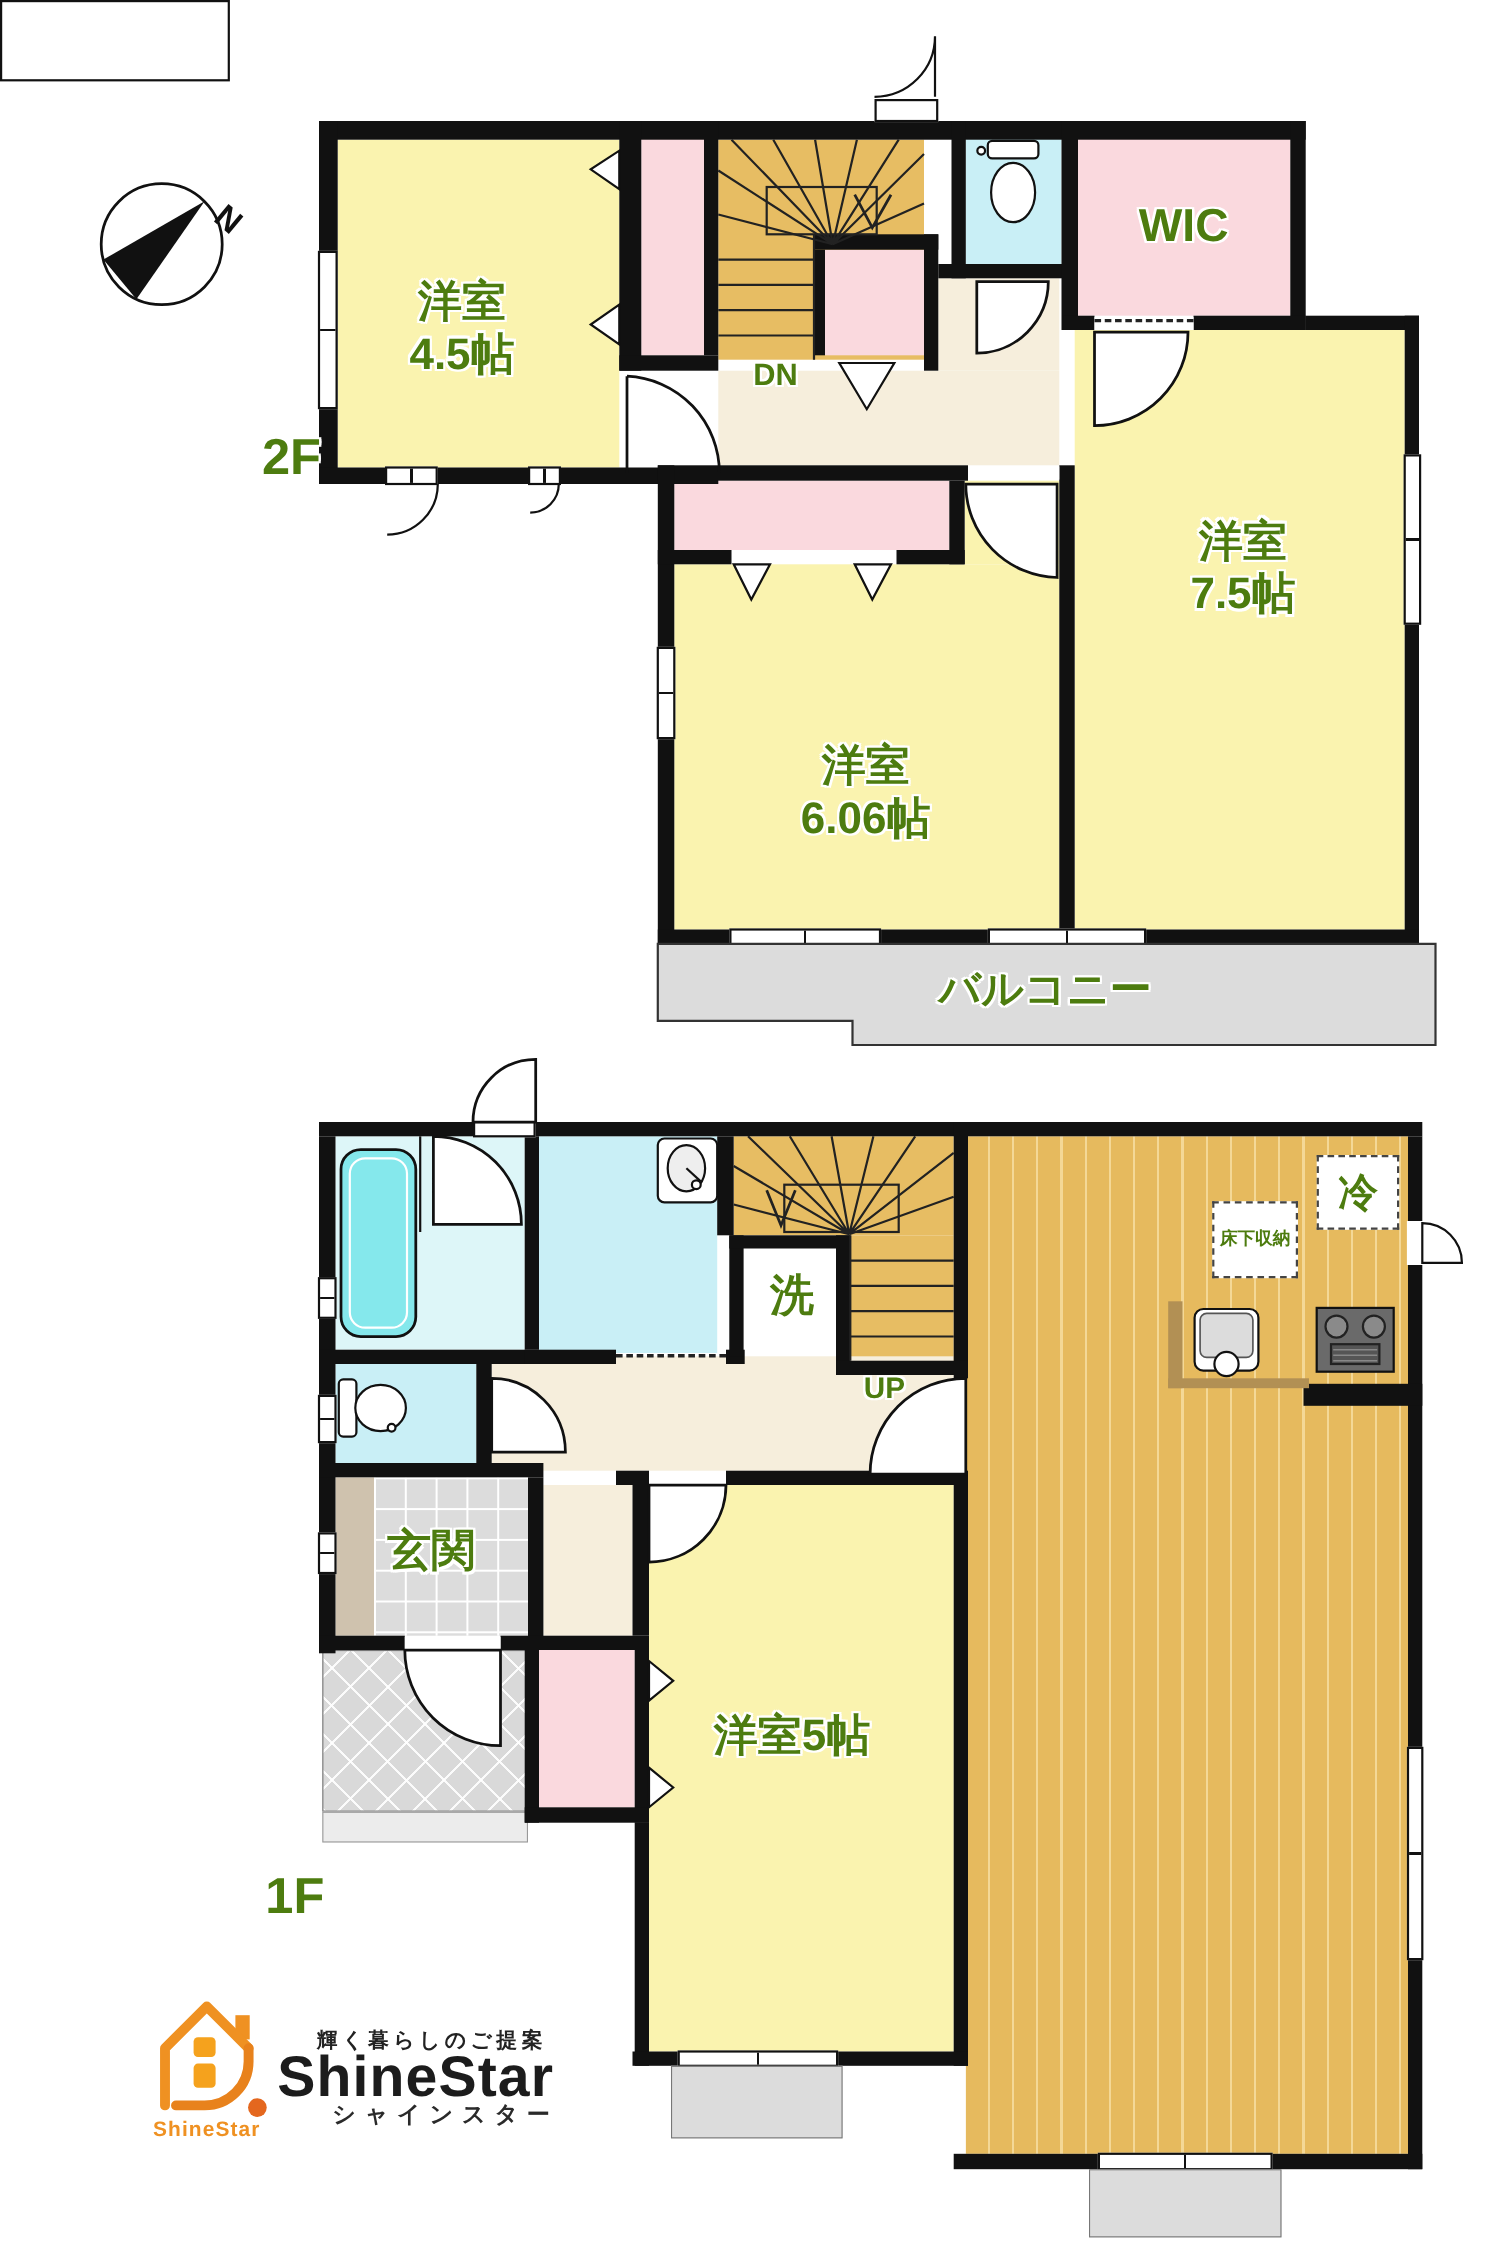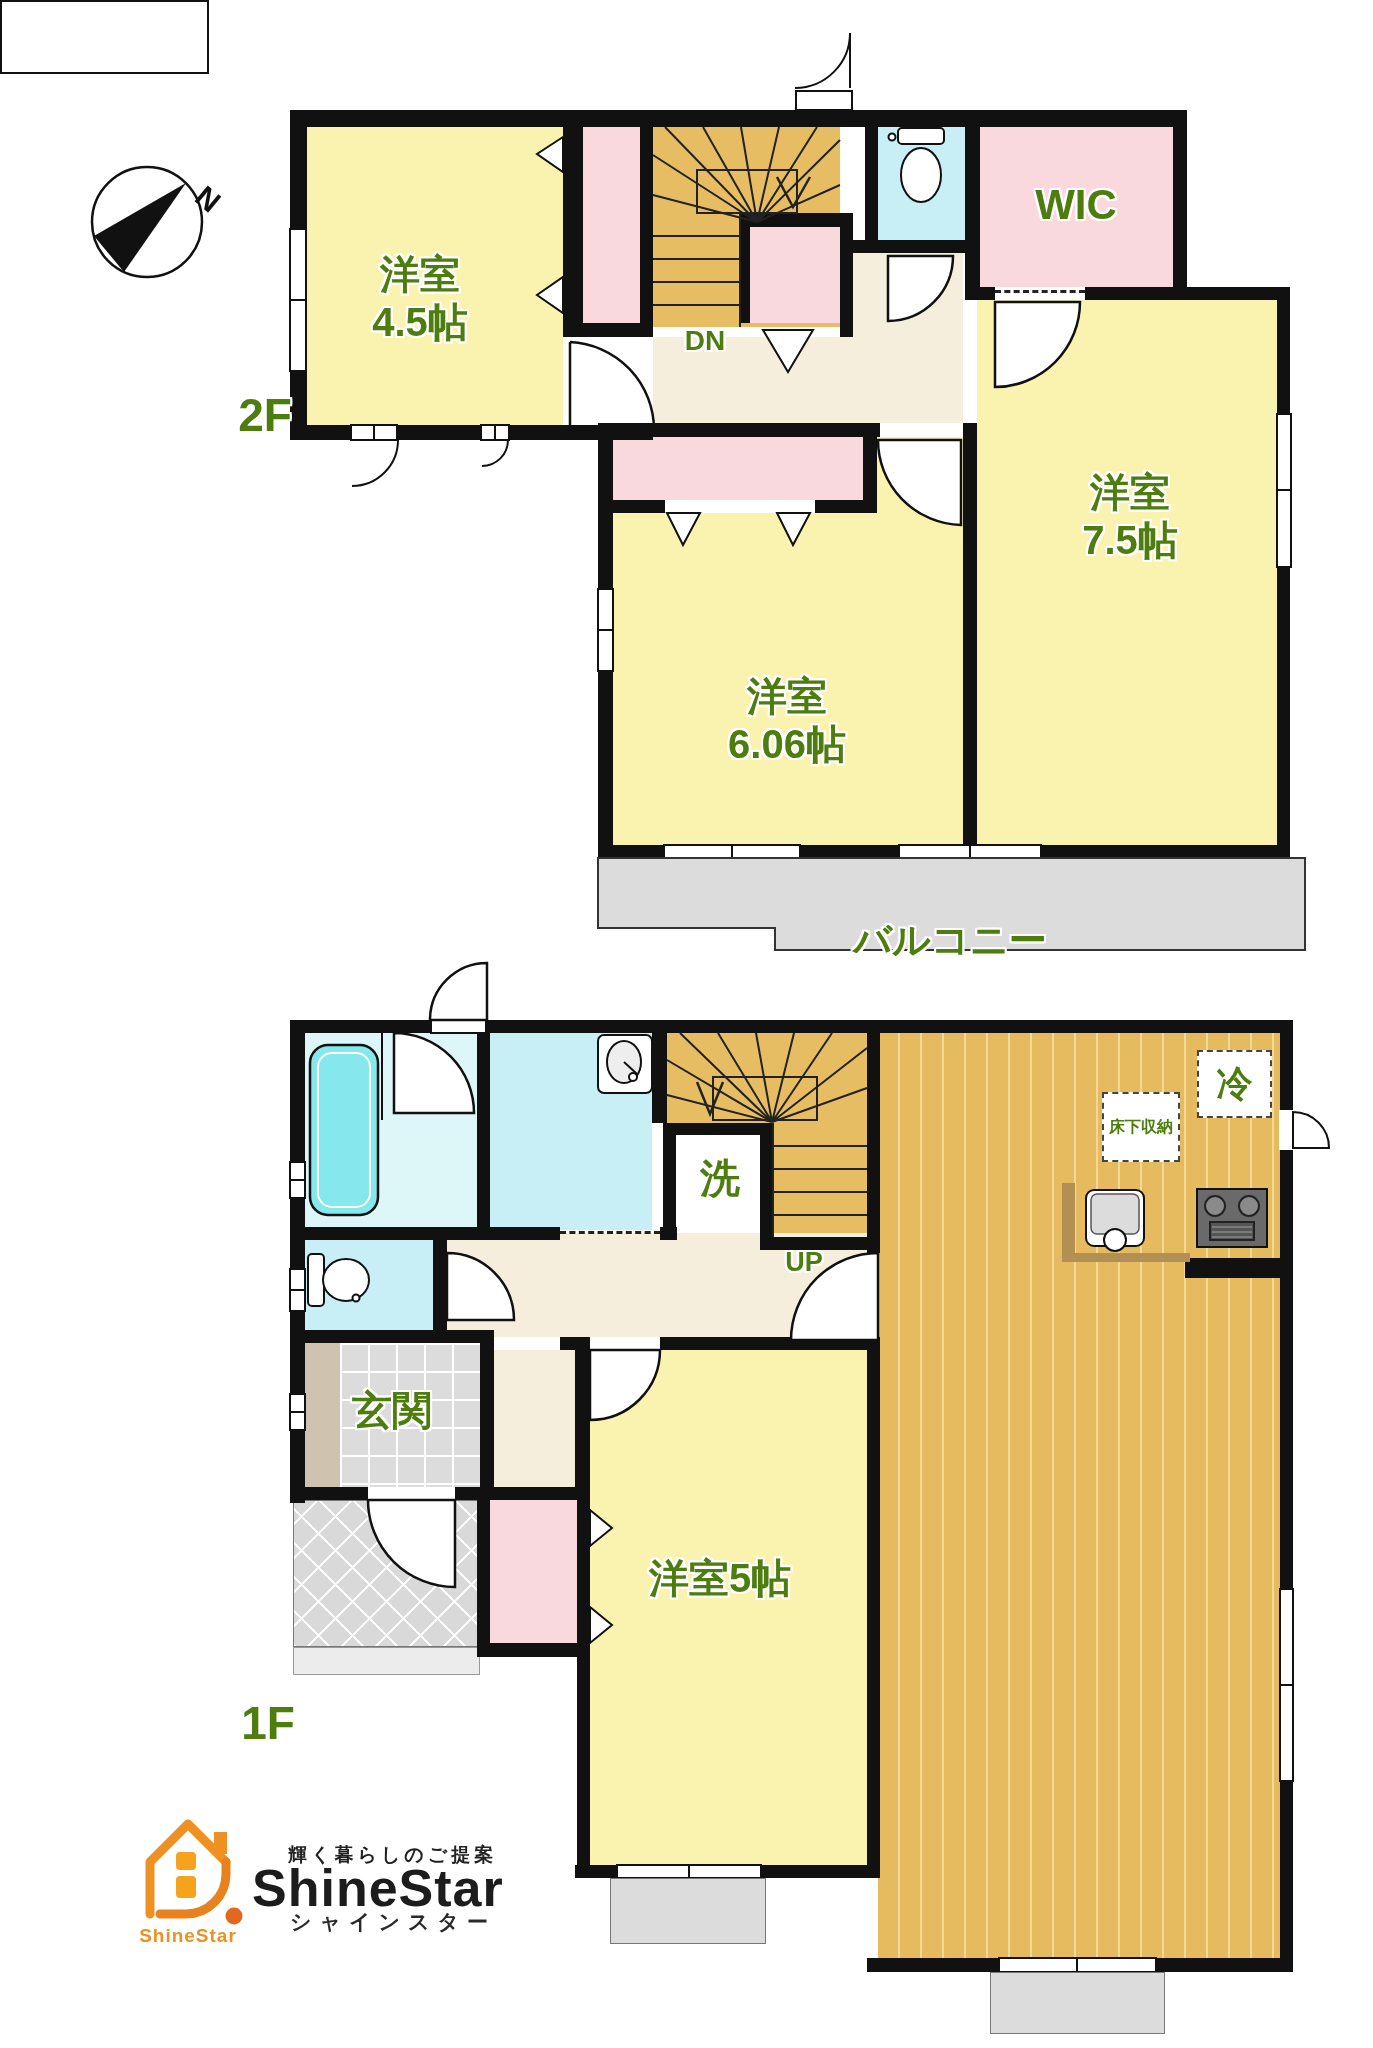--- a/index.html
+++ b/index.html
@@ -270,25 +270,25 @@
   <div class="lbl" style="left:670px;top:324px;width:70px;font-size:28px;font-weight:600;">DN</div>
   <div class="lbl" style="left:1016px;top:180px;width:120px;font-size:42px;">WIC</div>
   <div class="lbl" style="left:1035px;top:468px;width:190px;font-size:40px;">
     <span style="display:block;">洋室</span>
     <span style="display:block;">7.5帖</span>
   </div>
   <div class="lbl" style="left:687px;top:672px;width:200px;font-size:40px;">
     <span style="display:block;">洋室</span>
     <span style="display:block;">6.06帖</span>
   </div>
-  <div class="lbl" style="left:790px;top:878px;width:320px;font-size:38px;margin-top:40px;">バルコニー</div>
+  <div class="lbl" style="left:790px;top:878px;width:320px;font-size:38px;">バルコニー</div>
 
   <div class="lbl" style="left:228px;top:1696px;width:80px;font-size:46px;font-weight:600;">1F</div>
   <div class="lbl" style="left:692px;top:1154px;width:56px;font-size:40px;">洗</div>
   <div class="lbl" style="left:773px;top:1246px;width:62px;font-size:27px;font-weight:600;">UP</div>
   <div class="lbl" style="left:346px;top:1386px;width:92px;font-size:40px;">玄関</div>
   <div class="lbl" style="left:605px;top:1554px;width:230px;font-size:40px;">洋室5帖</div>
 
   <div class="brand-tagline" style="left:288px;top:1842px;font-size:19px;">輝く暮らしのご提案</div>
   <div class="brand-name" style="left:252px;top:1858px;font-size:52px;">ShineStar</div>
-  <div class="brand-kana" style="left:290px;top:1908px;font-size:21px;">シャインスター</div>
+  <div class="brand-kana" style="left:302px;top:1908px;font-size:21px;">シャインスター</div>
 
 </div>
 
 </body></html>

